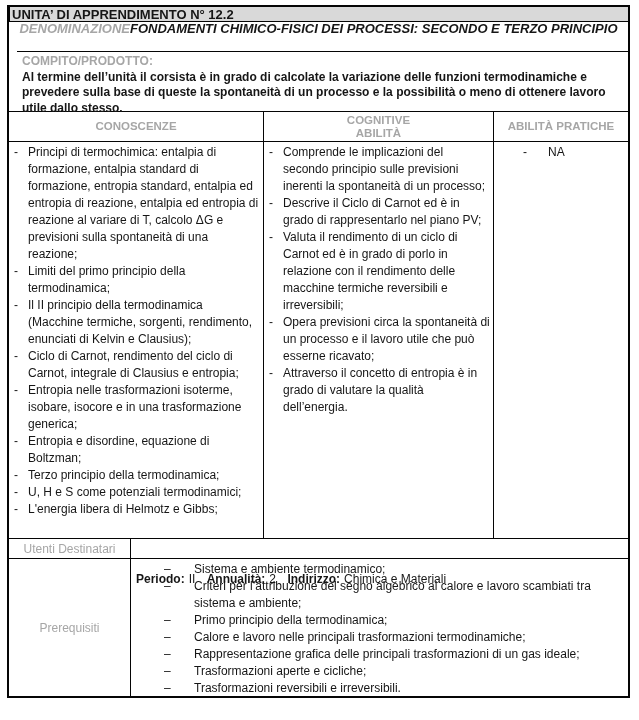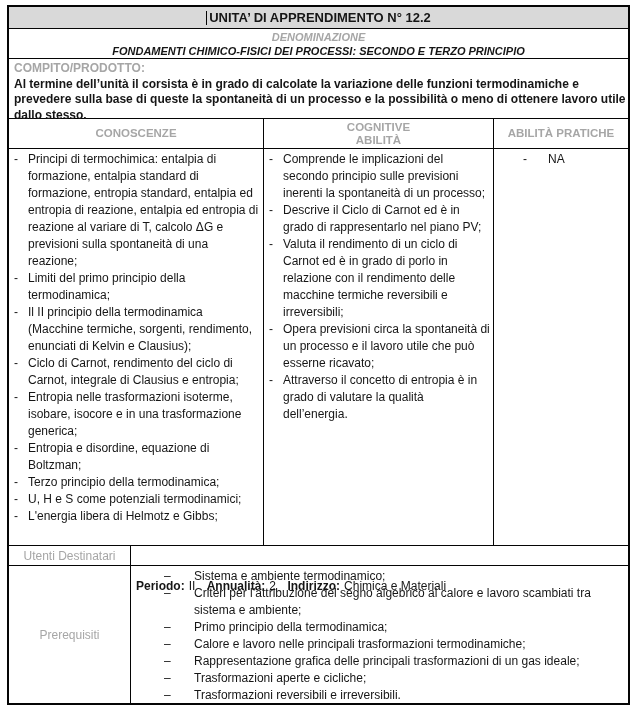--- a/index.html
+++ b/index.html
@@ -1,29 +1,29 @@
 <!DOCTYPE html>
 <html style="--header-bg: #d9d9d9; --muted: #a6a6a6; --border: #050505;"><head>
 <meta charset="utf-8">
 <style>
   html,body{margin:0;padding:0;background:#ffffff;width:639px;height:720px;overflow:hidden;
     font-family:"Liberation Sans",sans-serif;color:#161616;}
   .doc{position:absolute;left:7px;top:5px;width:619px;border:2px solid var(--border,#050505);background:#fff;}
   .row{border-top:1px solid var(--border,#050505);box-sizing:border-box;}
   .row:first-child{border-top:none;}
 
-  .title-row{height:21px;background:var(--header-bg,#d9d9d9);display:flex;align-items:center;justify-content:center;
+  .title-row{height:14px;background:var(--header-bg,#d9d9d9);display:flex;align-items:center;justify-content:flex-start;
     font-weight:bold;font-size:13px;}
   .cursor{display:inline-block;width:1px;height:14px;background:#050505;margin-right:2px;}
 
-  .denom-row{height:30px;display:flex;flex-direction:column;justify-content:center;text-align:center;
-    font-weight:bold;font-style:italic;font-size:11px;line-height:14px;}
+  .denom-row{height:30px;display:flex;justify-content:center;text-align:center;
+    font-weight:bold;font-style:italic;font-size:13px;line-height:14px;}
   .denom-label{color:var(--muted,#a6a6a6);}
 
-  .compito-row{height:60px;padding:2px 2px 0 5px;font-weight:bold;font-size:12px;line-height:15.5px;}
+  .compito-row{height:60px;padding:2px 2px 0 5px;font-weight:bold;font-size:12px;line-height:15.5px;margin-left:8px;}
   .compito-label{color:var(--muted,#a6a6a6);}
 
   .cols{display:flex;align-items:stretch;}
   .col1{width:254px;box-sizing:border-box;}
   .col2{width:231px;box-sizing:border-box;border-left:1px solid var(--border,#050505);border-right:1px solid var(--border,#050505);}
   .col3{flex:1;box-sizing:border-box;}
   .cols-header-row{height:30px;font-weight:bold;color:var(--muted,#a6a6a6);font-size:11.5px;text-align:center;}
   .hdr{display:flex;flex-direction:column;justify-content:center;line-height:13px;}
   .cols-content-row{height:397px;font-size:12px;line-height:17px;}
   .cell{padding-top:2px;}

